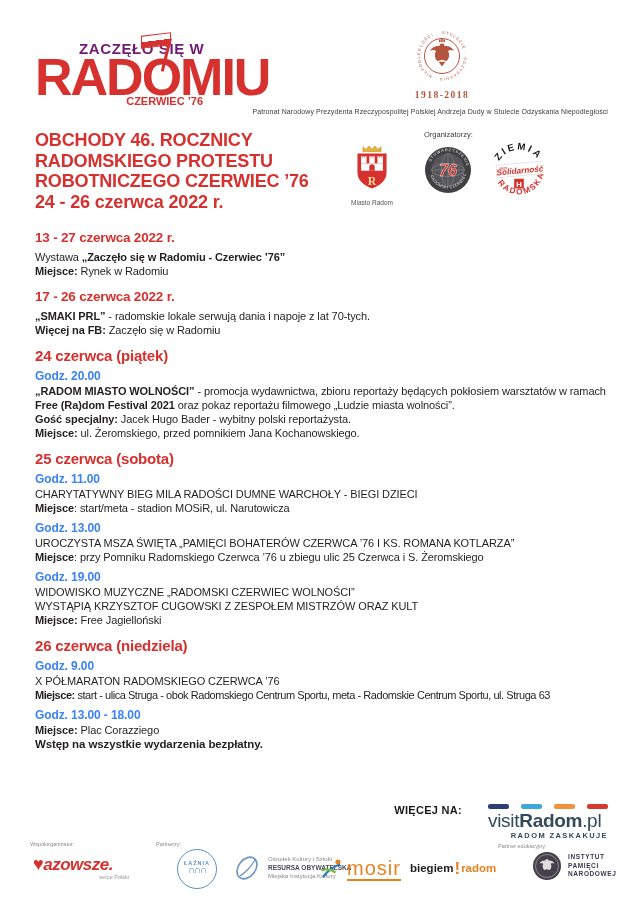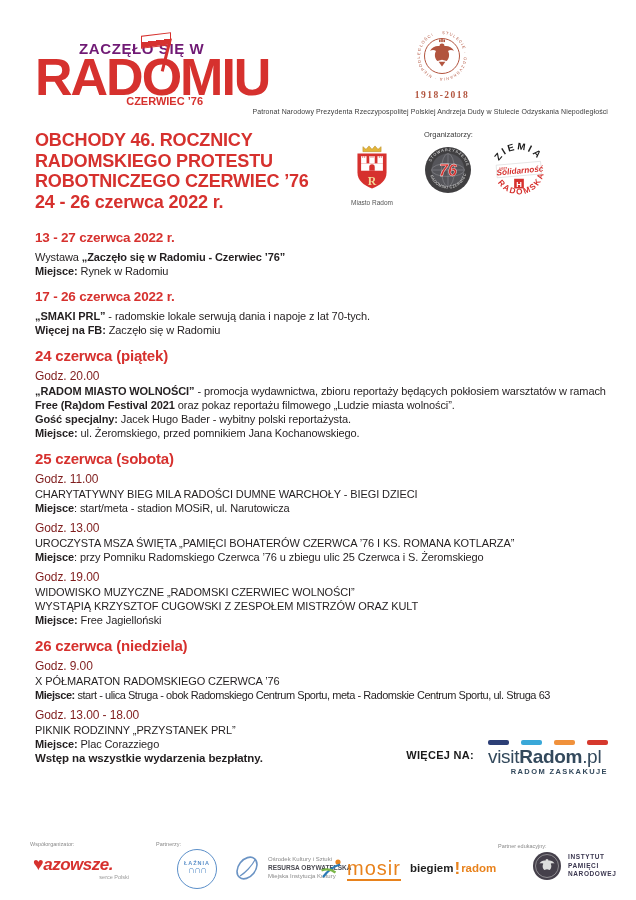--- a/index.html
+++ b/index.html
@@ -32,26 +32,26 @@
   .org-radom { position:absolute; left:0; top:12px; width:48px; text-align:center; }
   .org-caption { font-size:6.5px; color:#555; margin-top:1px; }
   .org-badge { position:absolute; left:76px; top:16px; }
   .org-ziemia { position:absolute; left:140px; top:10px; }
   
   .events { position:absolute; left:35px; top:231px; width:574px; font-size:11px; line-height:14px; letter-spacing:-.1px; }
   .events p { margin:0; }
   .date-h { color:#d6312e; font-weight:bold; font-size:13.5px; margin:12px 0 5px; letter-spacing:-.2px; }
   .date-h.first { margin-top:0; }
   .day-h { color:#d6312e; font-weight:bold; font-size:15px; margin:12px 0 5px; letter-spacing:-.2px; }
-  .time { color:#7f1d1d; font-weight:normal; font-size:12px; margin:6px 0 1px; }
+  .time { color:#3b82f6; font-weight:bold; font-size:12px; margin:6px 0 1px; }
   .bold-title { font-weight:normal; }
   .tight { letter-spacing:-.45px; white-space:nowrap; }
   .note { font-weight:bold; font-size:11.5px; margin-top:12px; }
   
-  .more-row { position:absolute; right:28px; top:740px; display:flex; align-items:center; gap:14px; }
+  .more-row { position:absolute; right:28px; top:804px; display:flex; align-items:flex-start; gap:26px; }
   .more-label { font-weight:bold; font-size:11px; letter-spacing:.3px; margin-bottom:7px; color:#1a1a1a; }
   .visitradom { width:120px; }
   .vr-dashes { display:flex; gap:5px; justify-content:space-between; }
   .vr-dash { width:21px; height:5px; border-radius:2px; }
   .vr-d1 { background:#2d3f76; } .vr-d2 { background:#3aa8d8; } .vr-d3 { background:#f0913b; } .vr-d4 { background:#d6392d; }
   .vr-text { font-size:19px; color:#33495c; line-height:21px; margin-top:1px; letter-spacing:-.3px; }
   .vr-text b { font-weight:bold; }
   .vr-tag { font-size:7.5px; font-weight:bold; color:#33495c; letter-spacing:1.4px; text-align:right; }
   
   .flabel { position:absolute; font-size:5.5px; color:#8a8a8a; }
@@ -223,21 +223,20 @@
     <div class="time">Godz. 19.00</div>
     <p class="bold-title">WIDOWISKO MUZYCZNE „RADOMSKI CZERWIEC WOLNOŚCI”</p>
     <p class="bold-title">WYSTĄPIĄ KRZYSZTOF CUGOWSKI Z ZESPOŁEM MISTRZÓW ORAZ KULT</p>
     <p><b>Miejsce:</b><span> Free Jagielloński</span></p>
 
     <h2 class="day-h">26 czerwca (niedziela)</h2>
     <div class="time">Godz. 9.00</div>
     <p class="bold-title">X PÓŁMARATON RADOMSKIEGO CZERWCA ’76</p>
     <p class="tight"><b>Miejsce:</b><span> start - ulica Struga - obok Radomskiego Centrum Sportu, meta - Radomskie Centrum Sportu, ul. Struga 63</span></p>
     <div class="time">Godz. 13.00 - 18.00</div>
-    <p class="bold-title">PIKNIK RODZINNY „PRZYSTANEK PRL”</p>
     <p><b>Miejsce:</b><span> Plac Corazziego</span></p>
 
     <p class="note">Wstęp na wszystkie wydarzenia bezpłatny.</p>
   </main>
 
   <div class="more-row">
     <div class="more-label">WIĘCEJ NA:</div>
     <div class="visitradom">
       <div class="vr-dashes">
         <span class="vr-dash vr-d1"></span>

